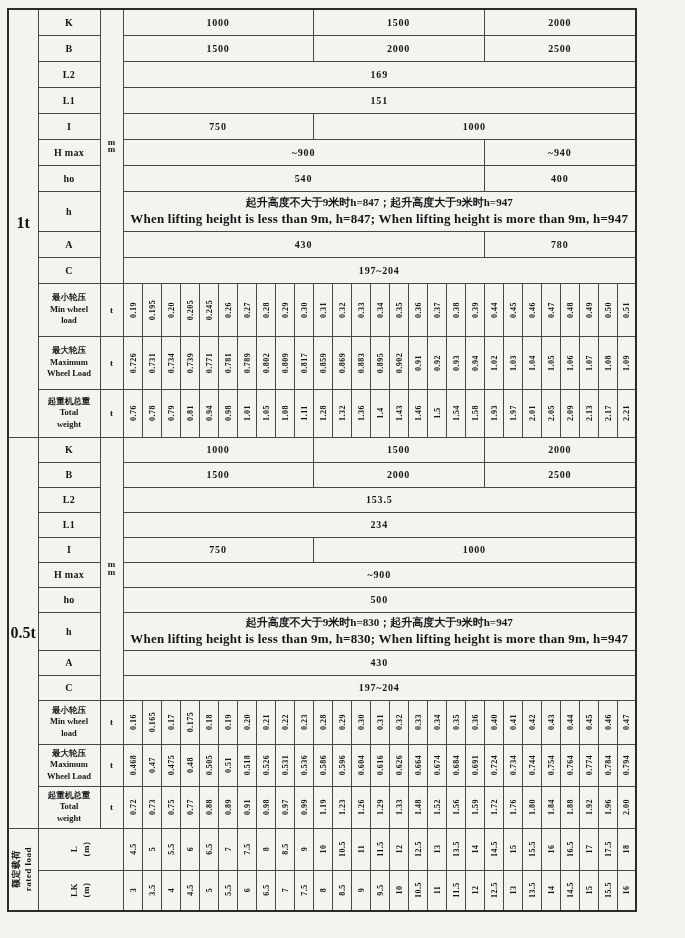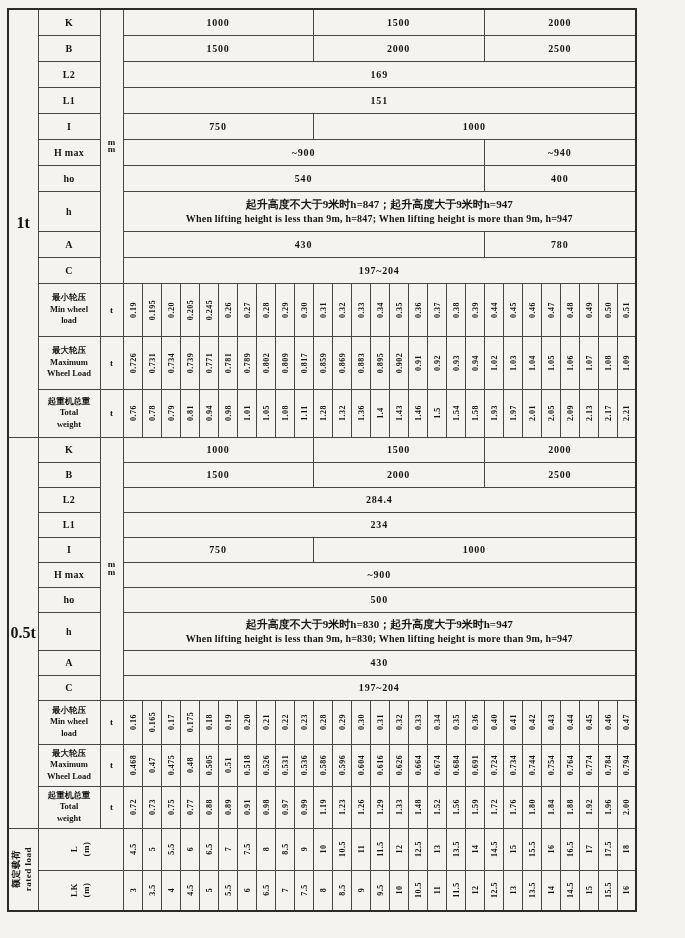--- a/index.html
+++ b/index.html
@@ -14,21 +14,21 @@
   td{
     border:1px solid #474747;
     padding:0;text-align:center;vertical-align:middle;
     overflow:visible;
   }
   .loadlbl{font-weight:bold;font-size:16px;margin-top:16px;}
   .plabel{font-weight:bold;font-size:10px;letter-spacing:0.3px;}
   .dimval{font-weight:bold;font-size:10px;letter-spacing:0.8px;}
   .hcell div{line-height:1.35;}
   .hline-cn{font-weight:bold;font-size:11px;}
-  .hline-en{font-weight:bold;font-size:10px;letter-spacing:0.2px;}
+  .hline-en{font-weight:bold;font-size:13px;letter-spacing:0.2px;}
   .unit{font-weight:bold;font-size:9px;}
   .mm div{font-weight:bold;font-size:9px;line-height:0.85;}
   .lbl3 div{font-weight:bold;font-size:8.5px;line-height:1.35;}
   .prel{position:relative;}
   .vrot{
     position:absolute;left:50%;top:50%;
     transform:translate(-50%,-50%) rotate(-90deg);
     white-space:nowrap;
     font-weight:bold;font-size:8px;letter-spacing:0.5px;
   }
@@ -412,21 +412,21 @@
           <td class="dimval" colspan="8">2000</td>
         </tr>
         <tr style="height: 25px;">
           <td class="plabel">B</td>
           <td class="dimval" colspan="10">1500</td>
           <td class="dimval" colspan="9">2000</td>
           <td class="dimval" colspan="8">2500</td>
         </tr>
         <tr style="height: 25px;">
           <td class="plabel">L2</td>
-          <td class="dimval" colspan="27">284.4</td>
+          <td class="dimval" colspan="27">153.5</td>
         </tr>
         <tr style="height: 25px;">
           <td class="plabel">L1</td>
           <td class="dimval" colspan="27">234</td>
         </tr>
         <tr style="height: 25px;">
           <td class="plabel">I</td>
           <td class="dimval" colspan="10">750</td>
           <td class="dimval" colspan="17">1000</td>
         </tr>

